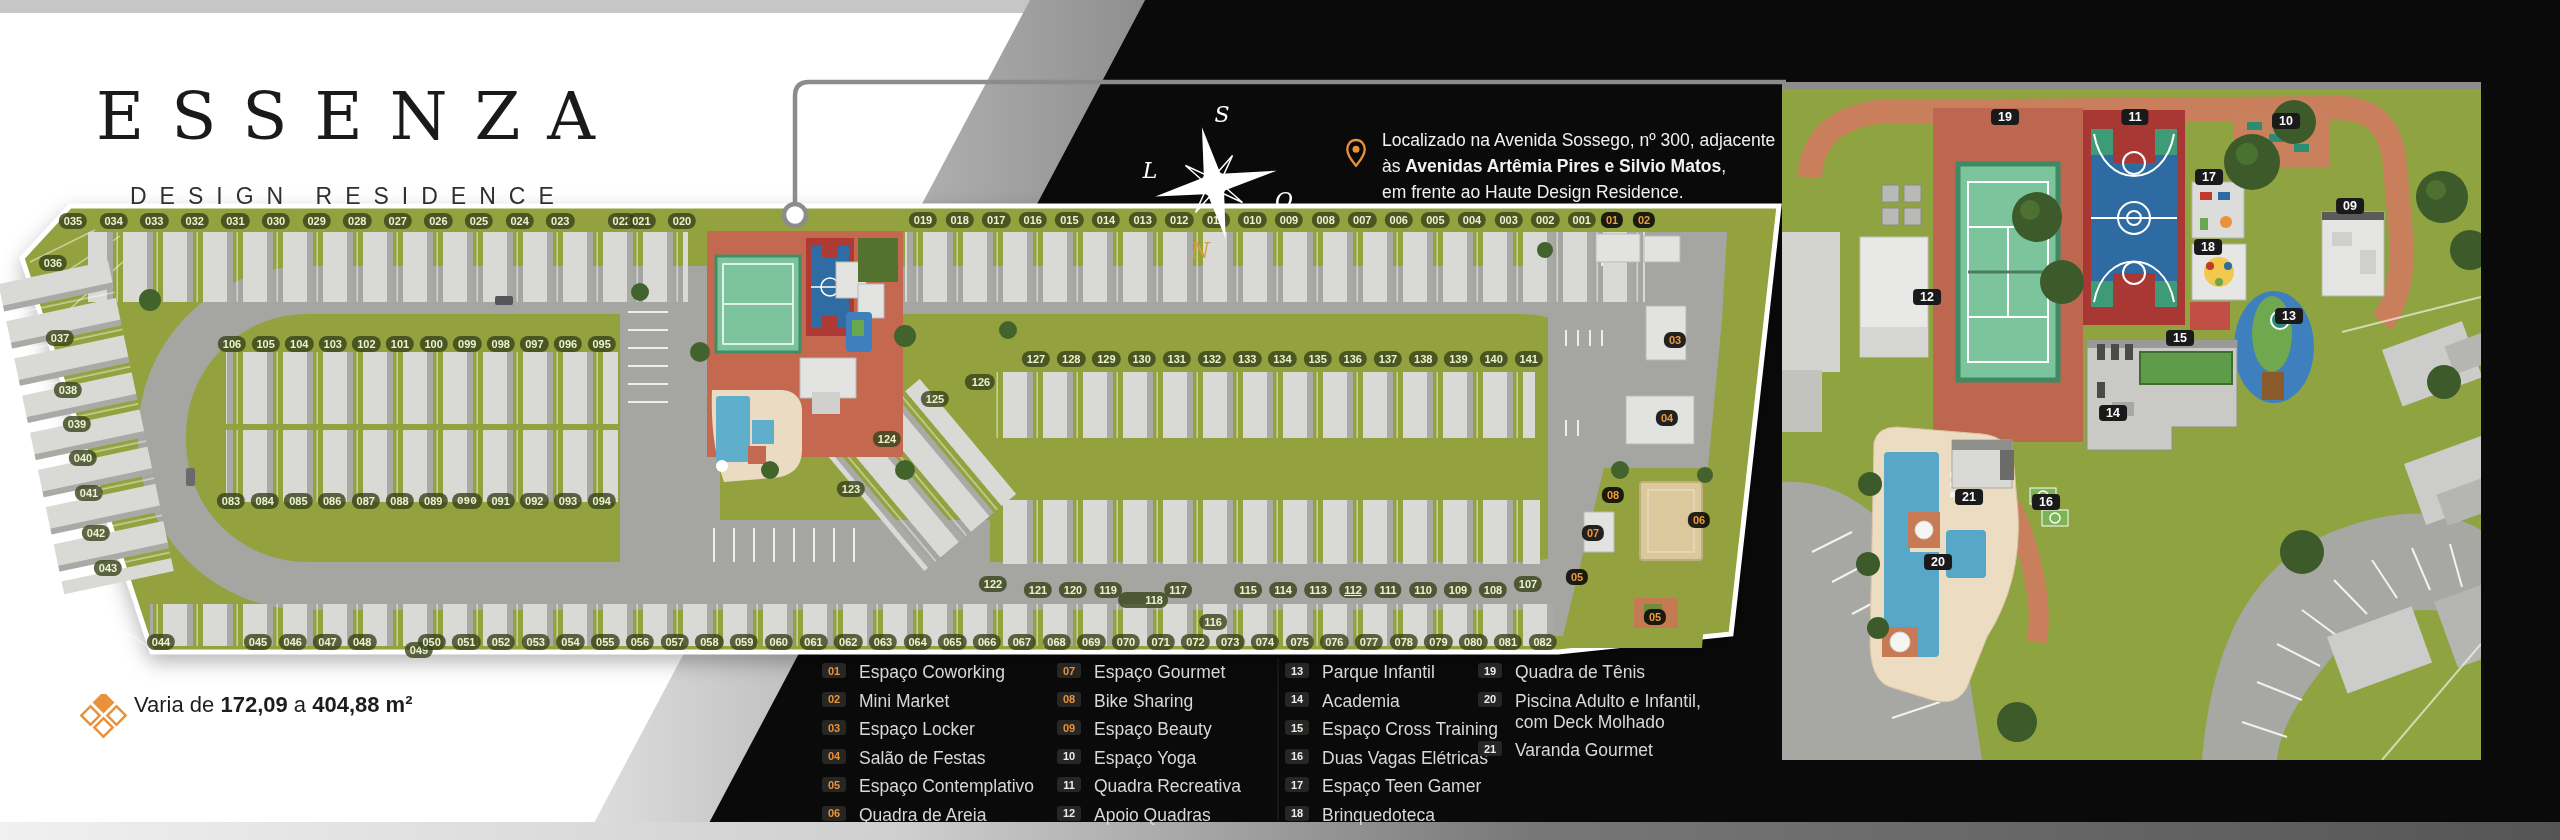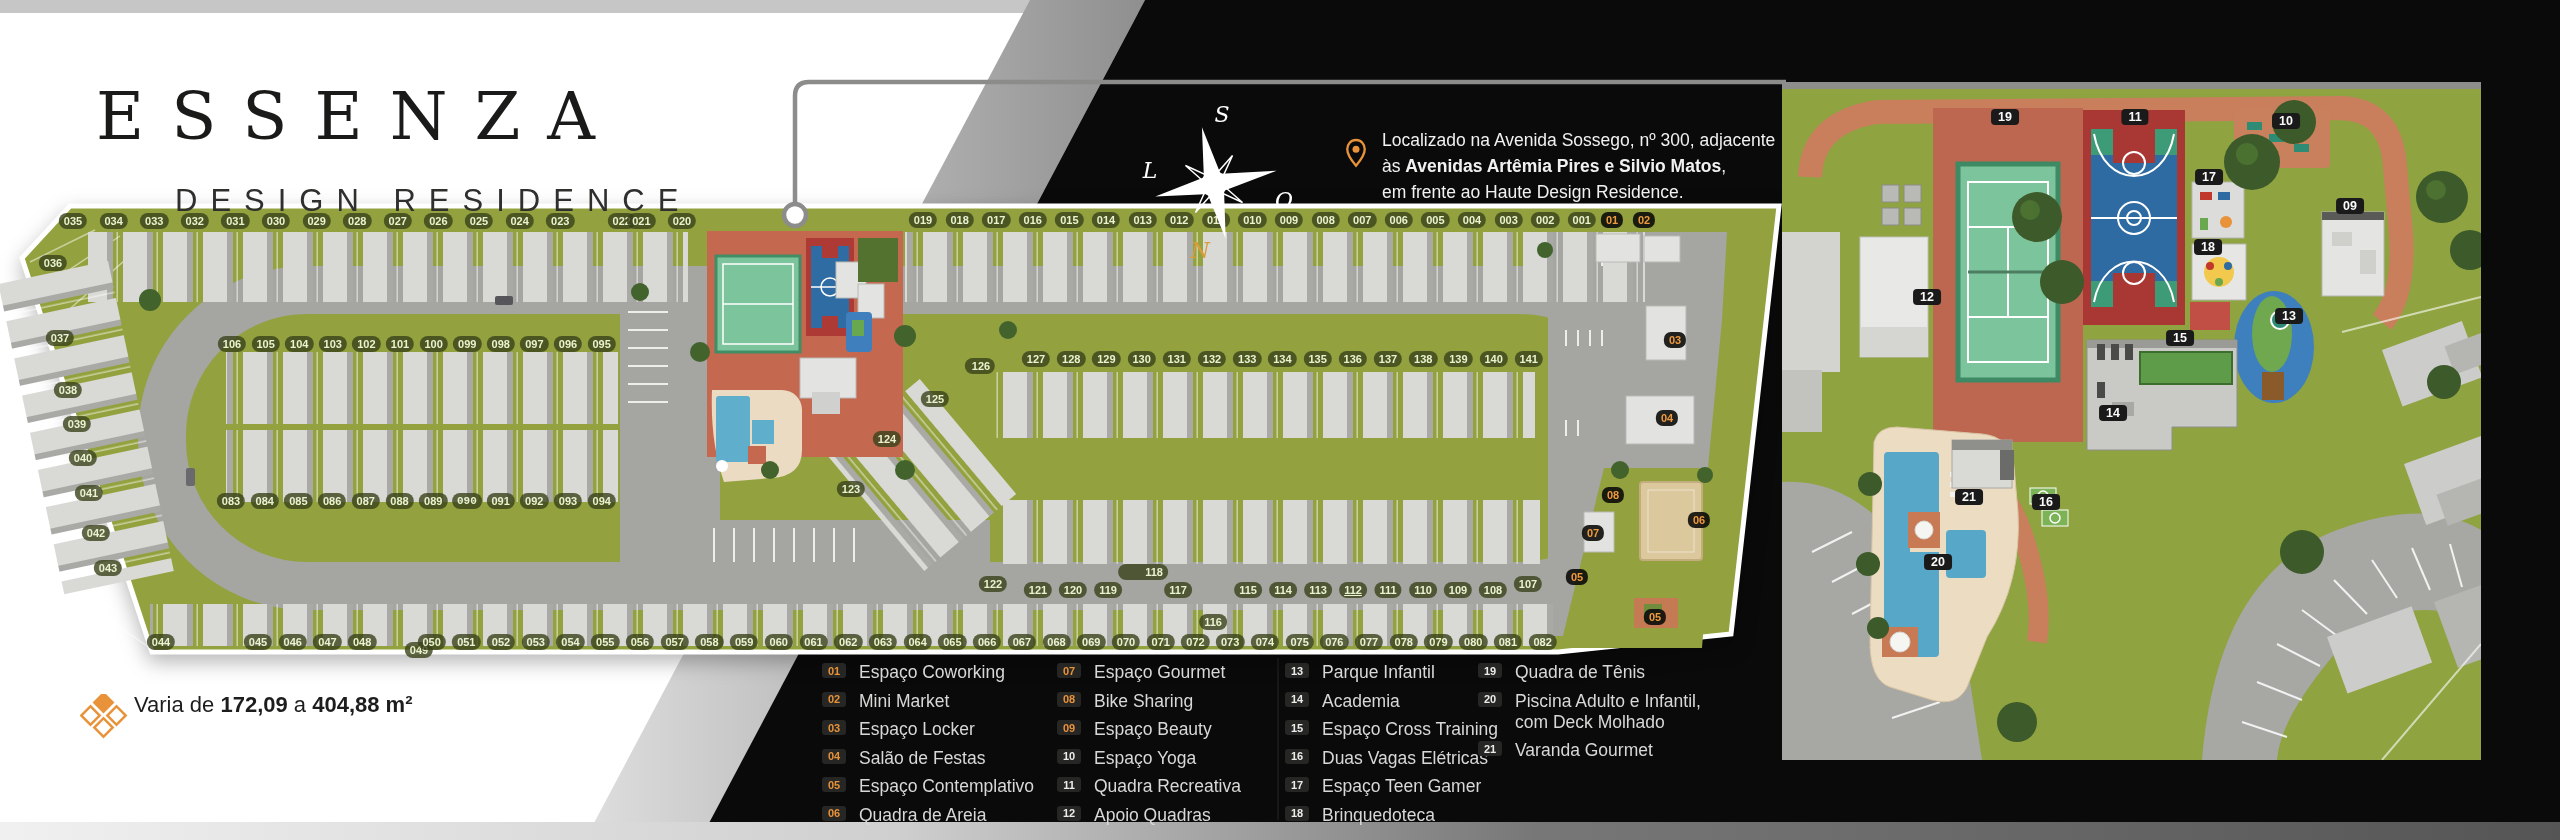--- a/index.html
+++ b/index.html
@@ -4,21 +4,21 @@
 <style>
   html,body{margin:0;padding:0;background:#fff;}
   .stage{position:relative;width:2560px;height:840px;overflow:hidden;background:#fff;
          font-family:"Liberation Sans", sans-serif;}
   .abs{position:absolute;}
   svg{display:block;}
 
   
   .brand-name{left:96px;top:78px;font-family:"DejaVu Serif", serif;font-size:66px;
               letter-spacing:27px;color:#1a1a18;font-weight:400;white-space:nowrap;}
-  .brand-sub{left:130px;top:183px;font-size:31px;letter-spacing:13px;color:#2f2f2d;white-space:nowrap;margin-left:45px;}
+  .brand-sub{left:130px;top:183px;font-size:23px;letter-spacing:13px;color:#2f2f2d;white-space:nowrap;}
 
   
   .location{left:1382px;top:127px;color:#f1f1ef;font-size:17.5px;line-height:26px;white-space:nowrap;}
   .location b{font-weight:700;}
   .pin{left:1342px;top:137px;}
 
   
   .area-info{left:134px;top:688px;color:#1d1d1c;font-size:22px;line-height:34px;white-space:nowrap;}
   .area-info b{font-weight:700;}
   .area-icon{left:80px;top:694px;}
@@ -250,21 +250,21 @@
       <div class="badge lot" style="left: 298.4px; top: 501px;">085</div>
       <div class="badge lot" style="left: 332.1px; top: 501px;">086</div>
       <div class="badge lot" style="left: 365.8px; top: 501px;">087</div>
       <div class="badge lot" style="left: 399.5px; top: 501px;">088</div>
       <div class="badge lot" style="left: 433.2px; top: 501px;">089</div>
       <div class="badge lot" style="left: 466.9px; top: 501px; font-family: Liberation Mono, monospace;">090</div>
       <div class="badge lot" style="left: 500.6px; top: 501px;">091</div>
       <div class="badge lot" style="left: 534.3px; top: 501px;">092</div>
       <div class="badge lot" style="left: 568px; top: 501px;">093</div>
       <div class="badge lot" style="left: 601.7px; top: 501px;">094</div>
-      <div class="badge lot" style="left: 980px; top: 366px; padding-left: 7px;">126</div>
+      <div class="badge lot" style="left: 980px; top: 382px; padding-left: 7px;">126</div>
       <div class="badge lot" style="left: 935px; top: 399px;">125</div>
       <div class="badge lot" style="left: 887px; top: 439px;">124</div>
       <div class="badge lot" style="left: 851px; top: 489px;">123</div>
       <div class="badge lot" style="left: 1036px; top: 359px;">127</div>
       <div class="badge lot" style="left: 1071.2px; top: 359px;">128</div>
       <div class="badge lot" style="left: 1106.4px; top: 359px;">129</div>
       <div class="badge lot" style="left: 1141.6px; top: 359px;">130</div>
       <div class="badge lot" style="left: 1176.8px; top: 359px;">131</div>
       <div class="badge lot" style="left: 1212px; top: 359px;">132</div>
       <div class="badge lot" style="left: 1247.2px; top: 359px;">133</div>
@@ -274,21 +274,21 @@
       <div class="badge lot" style="left: 1388px; top: 359px;">137</div>
       <div class="badge lot" style="left: 1423.2px; top: 359px;">138</div>
       <div class="badge lot" style="left: 1458.4px; top: 359px;">139</div>
       <div class="badge lot" style="left: 1493.6px; top: 359px;">140</div>
       <div class="badge lot" style="left: 1528.8px; top: 359px;">141</div>
       <div class="badge lot" style="left: 993px; top: 584px;">122</div>
       <div class="badge lot" style="left: 1528px; top: 584px;">107</div>
       <div class="badge lot" style="left: 1038px; top: 590px;">121</div>
       <div class="badge lot" style="left: 1073px; top: 590px;">120</div>
       <div class="badge lot" style="left: 1108px; top: 590px;">119</div>
-      <div class="badge lot" style="left: 1143px; top: 572px; padding-left: 27px;">118</div>
+      <div class="badge lot" style="left: 1143px; top: 600px; padding-left: 27px;">118</div>
       <div class="badge lot" style="left: 1178px; top: 590px;">117</div>
       <div class="badge lot" style="left: 1213px; top: 622px;">116</div>
       <div class="badge lot" style="left: 1248px; top: 590px;">115</div>
       <div class="badge lot" style="left: 1283px; top: 590px;">114</div>
       <div class="badge lot" style="left: 1318px; top: 590px;">113</div>
       <div class="badge lot" style="left: 1353px; top: 590px; text-decoration: underline;">112</div>
       <div class="badge lot" style="left: 1388px; top: 590px;">111</div>
       <div class="badge lot" style="left: 1423px; top: 590px;">110</div>
       <div class="badge lot" style="left: 1458px; top: 590px;">109</div>
       <div class="badge lot" style="left: 1493px; top: 590px;">108</div>

